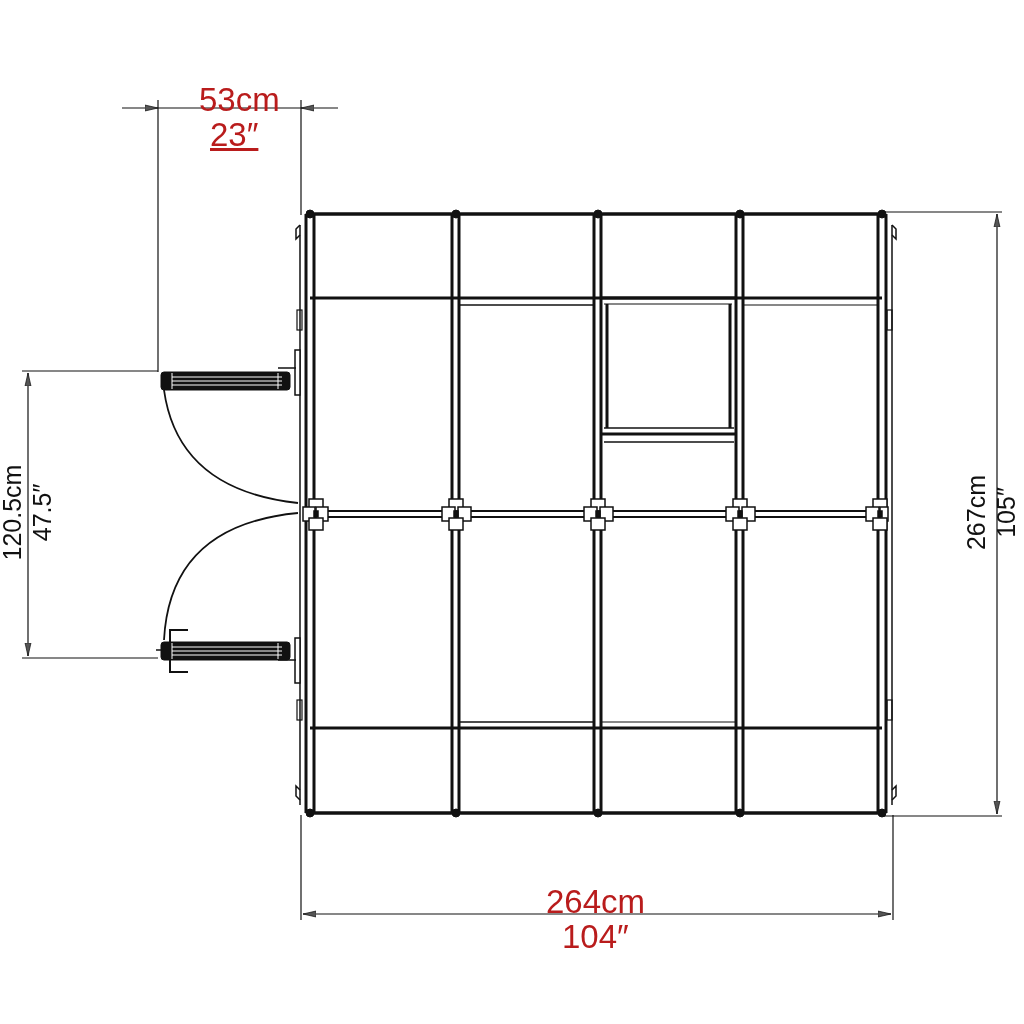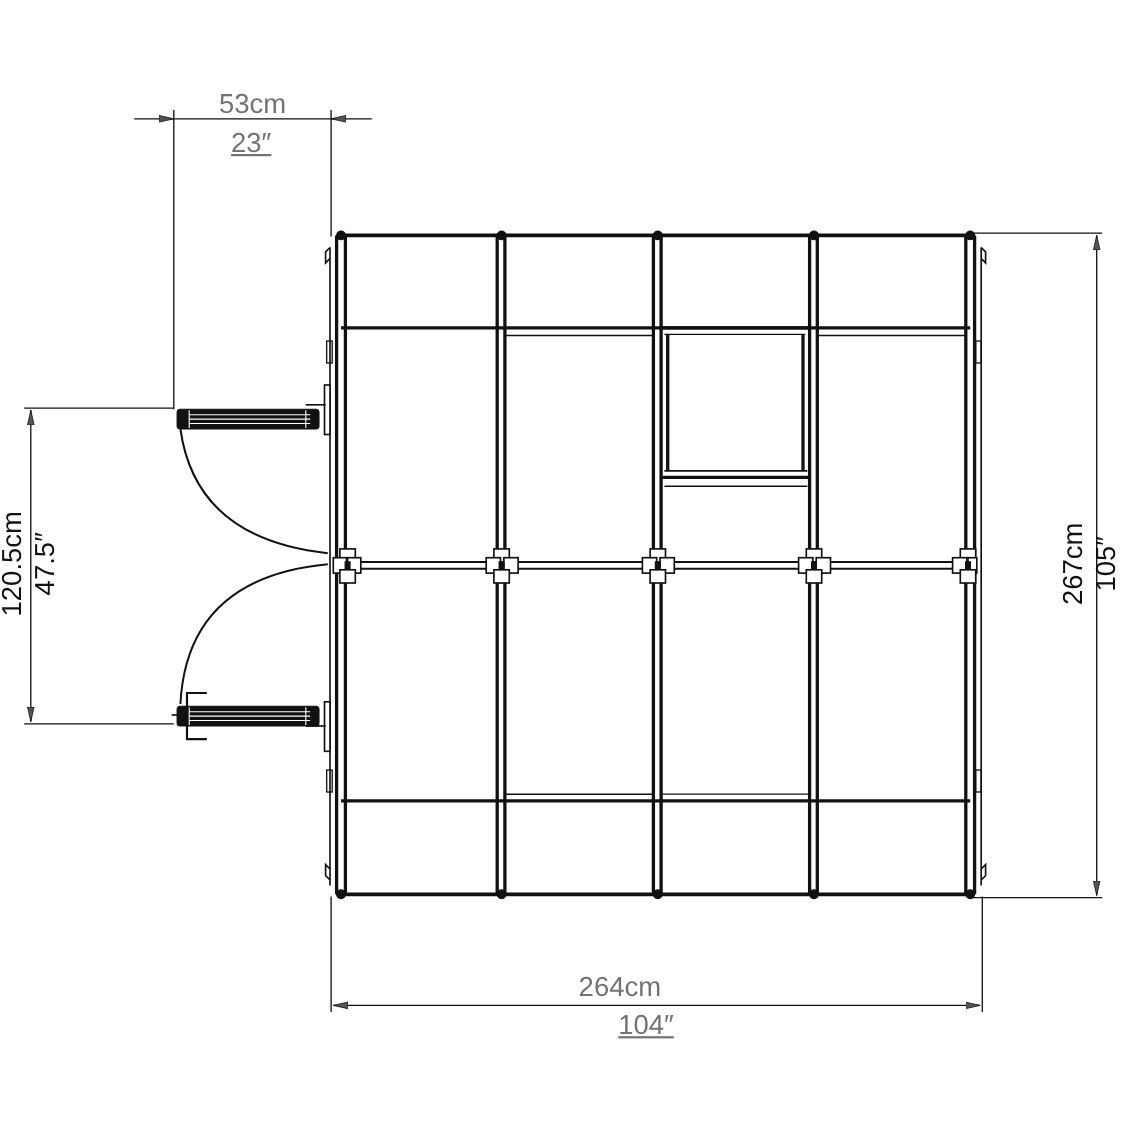--- a/index.html
+++ b/index.html
@@ -1,19 +1,19 @@
 <!DOCTYPE html>
 <html><head>
 <meta charset="utf-8">
 <style>
   html, body { margin:0; padding:0; background:#ffffff; }
   body { width:1024px; height:1024px; position:relative; overflow:hidden;
          font-family:"Liberation Sans", "DejaVu Sans", sans-serif; }
   #canvas { position:absolute; left:0; top:0; }
-  .lbl { position:absolute; font-size:25px; color:#737373; line-height:1; white-space:nowrap; }
+  .lbl { position:absolute; font-size:33px; color:#b91c1c; line-height:1; white-space:nowrap; }
   .vlbl { position:absolute; font-size:25px; color:#111; line-height:1; white-space:nowrap;
           transform-origin:center center; transform:rotate(-90deg); }
 </style>
 </head>
 <body>
 
 <svg id="canvas" width="1024" height="1024" viewBox="0 0 1024 1024">
   <defs>
     <marker id="arrowEnd" markerWidth="12" markerHeight="8" refX="11" refY="4" orient="auto">
       <path d="M0,1.5 L11,4 L0,6.5 Z" fill="#555" stroke="#111" stroke-width="0.6"></path>
@@ -184,14 +184,14 @@
 
 <div class="lbl" style="left:199px; top:83px;">53cm</div>
 <div class="lbl" style="left:210px; top:118px;text-decoration:underline;">23″</div>
 
 <div class="vlbl" style="left:-38px; top:500px; width:100px; text-align:center;">120.5cm</div>
 <div class="vlbl" style="left:-8px; top:500px; width:100px; text-align:center;">47.5″</div>
 
 <div class="vlbl" style="left:936px; top:500px; width:80px; text-align:center;">267cm</div>
 <div class="vlbl" style="left:966px; top:500px; width:80px; text-align:center;">105″</div>
 
-<div class="lbl" style="left:526px; top:885px;">264cm</div>
-<div class="lbl" style="left:562px; top:920px;text-decoration:underline;">104″</div>
+<div class="lbl" style="left:546px; top:885px;">264cm</div>
+<div class="lbl" style="left:562px; top:920px;">104″</div>
 
 </body></html>

